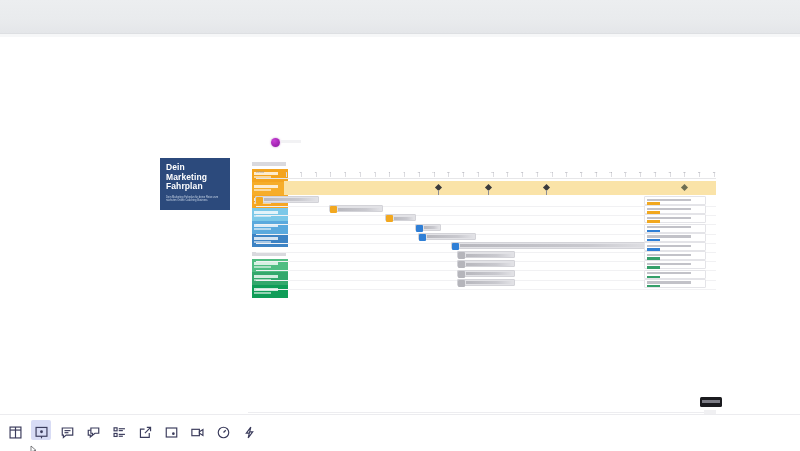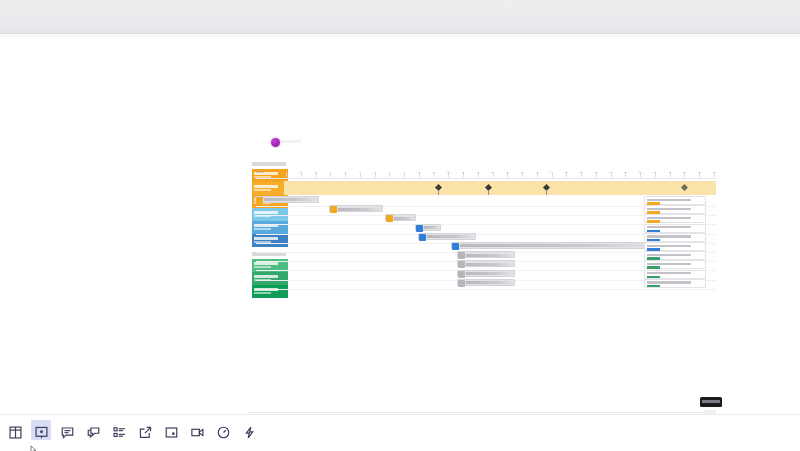--- a/index.html
+++ b/index.html
@@ -204,20 +204,26 @@
 <div class="top-chrome"></div>
 <div class="top-chrome-shade"></div>
 
 <div class="canvas">
 
   <div class="slide1">
 
     <div class="cursor-dot"></div>
     <div class="cursor-tag"></div>
 
+    <div class="title-card">
+      <div class="tl">Dein</div>
+      <div class="tl">Marketing</div>
+      <div class="tl">Fahrplan</div>
+      <div class="sub">Dein Marketing Fahrplan für deine Reise zum nächsten Online Coaching Business</div>
+    </div>
 
     <div class="cats">
       <div class="cat-head" style="top:0px"></div>
       <div class="cblock" style="top:7px;background:#f4a41e">
           <i class="cl"></i>
           <i class="cl2"></i>
         </div>
       <div class="cblock" style="top:20px;background:#f6ad2a">
           <i class="cl"></i>
           <i class="cl2"></i>

